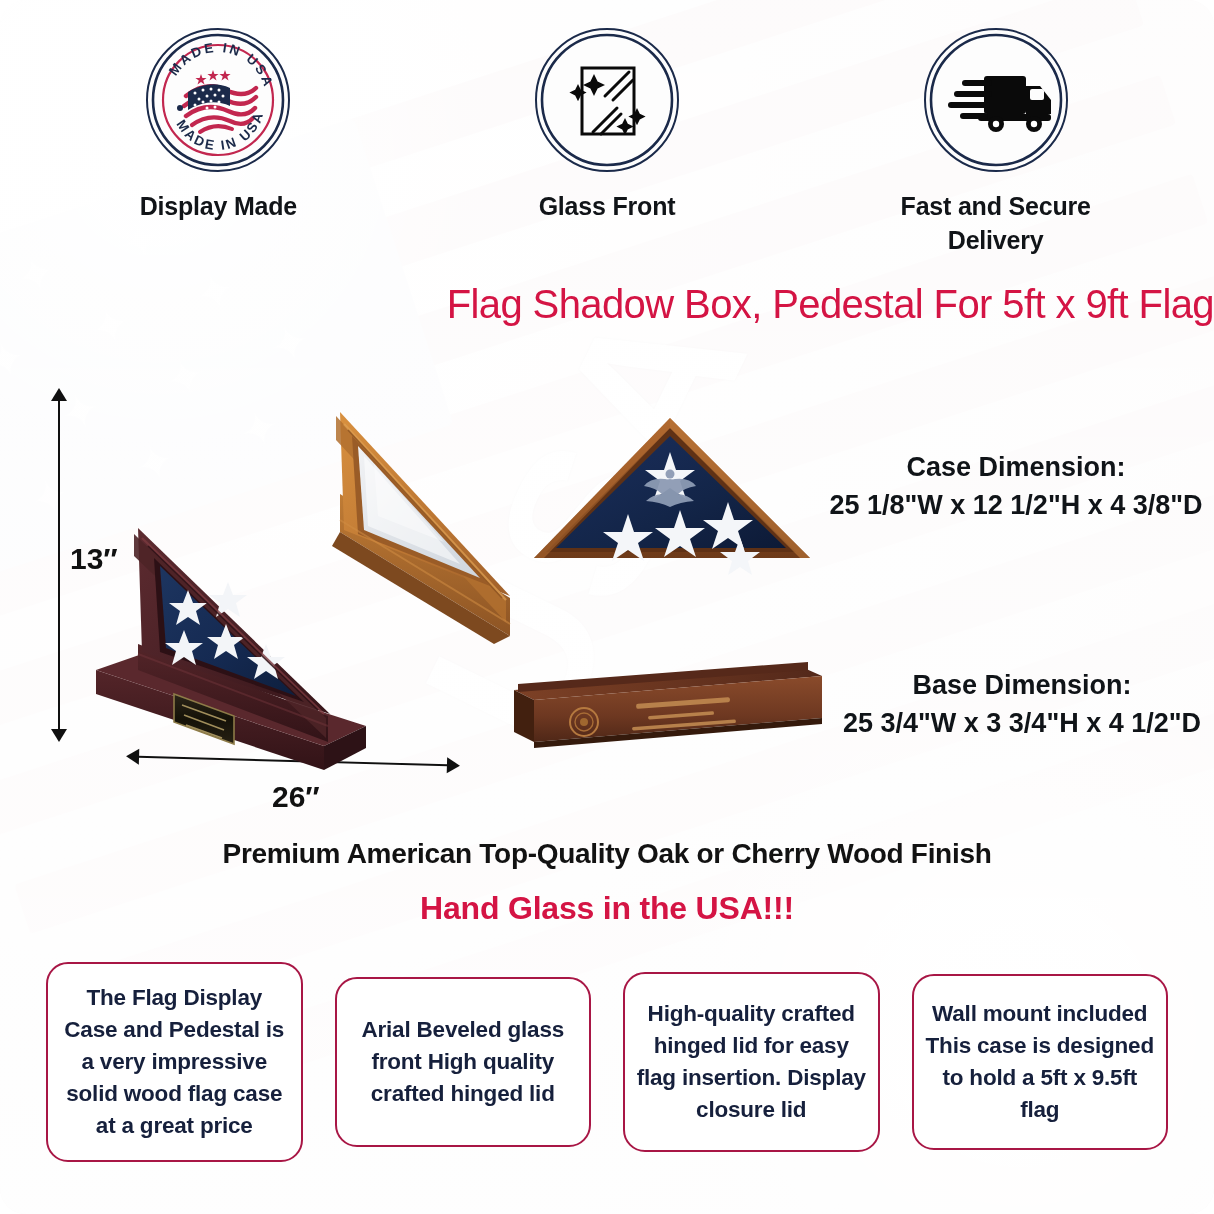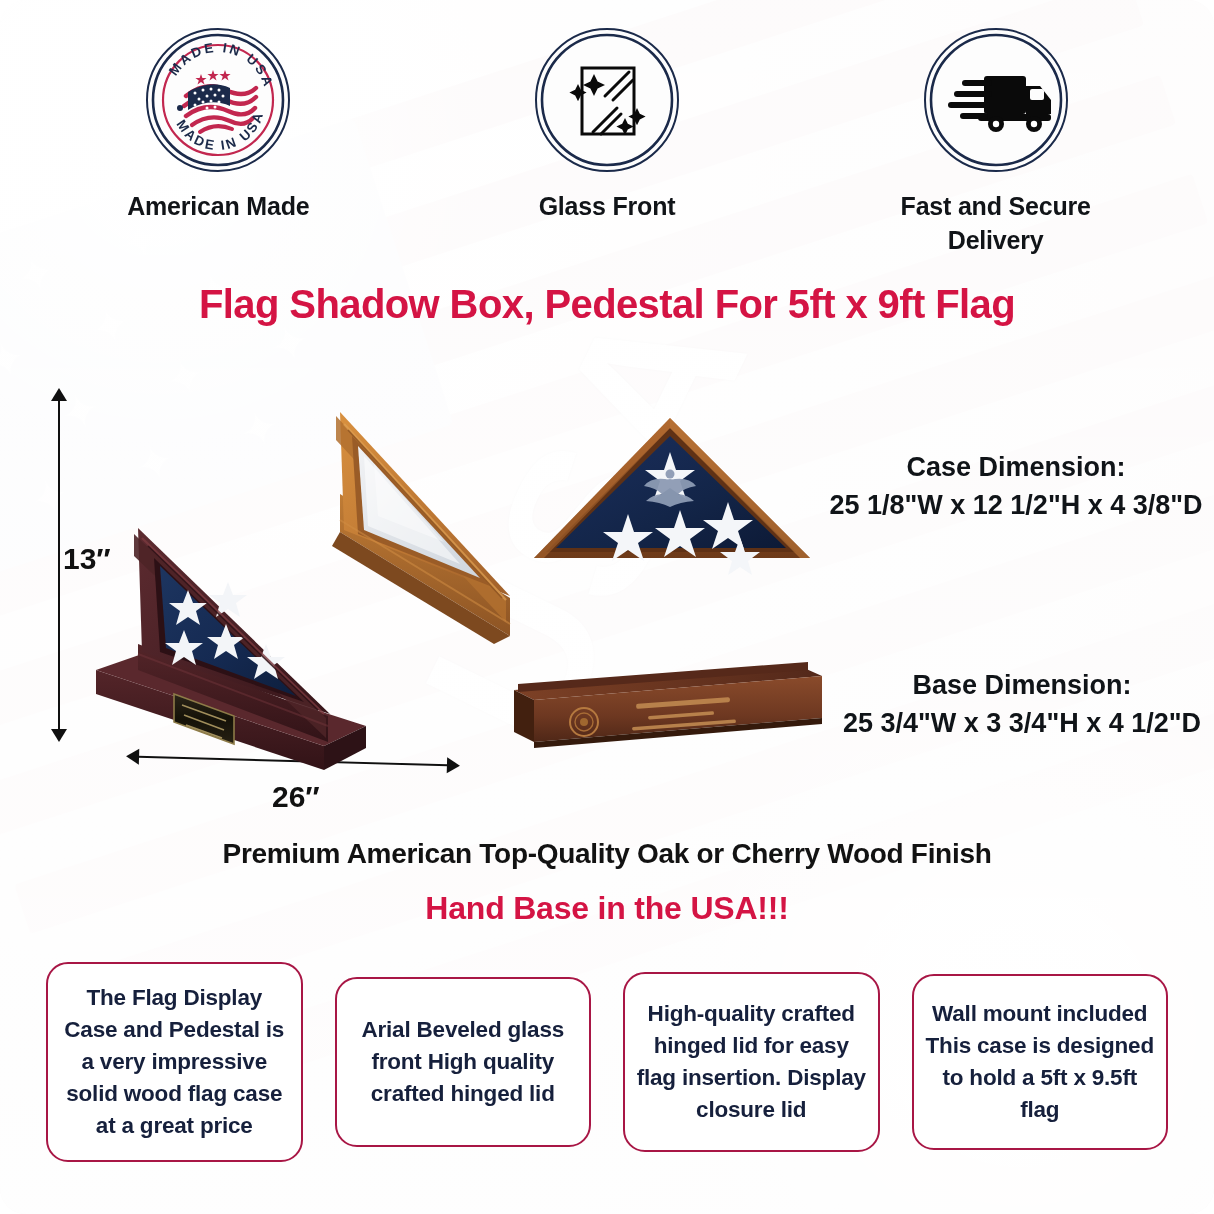--- a/index.html
+++ b/index.html
@@ -78,39 +78,39 @@
   }
   .badge-label{
     margin-top:18px;
     font-size:25px;font-weight:bold;color:#111418;
     text-align:center;line-height:1.34;letter-spacing:-.2px;
   }
 
   
   .main-title{
     position:absolute;top:282px;left:0;width:100%;
-    text-align:center;
-    font-size:40px;font-weight:bold;
+    text-align:right;
+    font-size:40px;font-weight:normal;
     color:#d41444;
     letter-spacing:-.6px;
   }
 
   
   .stage{position:absolute;top:382px;left:0;width:100%;height:430px;}
 
   
   .dim-v{position:absolute;left:58px;top:18px;height:330px;width:2px;background:#101010;}
   .dim-v:before,.dim-v:after{
     content:"";position:absolute;left:-7px;width:0;height:0;
     border-left:8px solid transparent;border-right:8px solid transparent;
   }
   .dim-v:before{top:-12px;border-bottom:13px solid #101010;}
   .dim-v:after{bottom:-12px;border-top:13px solid #101010;}
   .dim-v-label{
-    position:absolute;left:63px;top:160px;
+    position:absolute;left:70px;top:160px;
     font-size:30px;font-weight:bold;color:#111;
   }
   .dim-h{
     position:absolute;left:138px;top:378px;width:310px;height:2px;background:#101010;
     transform:rotate(1.6deg);
   }
   .dim-h:before,.dim-h:after{
     content:"";position:absolute;top:-7px;width:0;height:0;
     border-top:8px solid transparent;border-bottom:8px solid transparent;
   }
@@ -251,21 +251,21 @@
               <path id="arcBot" d="M 24 74 A 46 46 0 0 0 116 74"></path>
             </defs>
             <text font-family="Liberation Sans, sans-serif" font-size="13.5" font-weight="bold" fill="#1b2a4a" letter-spacing="2.4">
               <textPath href="#arcTop" startOffset="16%">MADE IN USA</textPath>
             </text>
             <text font-family="Liberation Sans, sans-serif" font-size="13.5" font-weight="bold" fill="#1b2a4a" letter-spacing="2.4">
               <textPath href="#arcBot" startOffset="14%">MADE IN USA</textPath>
             </text>
           </svg>
         </div>
-        <div class="badge-label">American Made</div>
+        <div class="badge-label">Display Made</div>
       </div>
 
       <div class="badge">
         <div class="badge-circle">
           <svg viewBox="0 0 140 140" width="140" height="140" aria-hidden="true">
             <circle cx="70" cy="70" r="65" fill="#fdfdfd" stroke="#1b2a4a" stroke-width="2.6"></circle>
             <rect x="45" y="38" width="52" height="66" fill="none" stroke="#0a0a0a" stroke-width="3"></rect>
             <g stroke="#0a0a0a" stroke-width="3" stroke-linecap="round">
               <line x1="68" y1="66" x2="92" y2="42"></line>
               <line x1="76" y1="70" x2="96" y2="50"></line>
@@ -486,21 +486,21 @@
         <span class="dim-head">Case Dimension:</span>
         <span class="dim-val">25 1/8"W x 12 1/2"H x 4 3/8"D</span>
       </div>
       <div class="dim-block" id="base-dim">
         <span class="dim-head">Base Dimension:</span>
         <span class="dim-val">25 3/4"W x 3 3/4"H x 4 1/2"D</span>
       </div>
     </div>
 
     <div class="sub-line" id="premium-line">Premium American Top-Quality Oak or Cherry Wood Finish</div>
-    <div class="sub-line" id="handmade-line">Hand Base in the USA!!!</div>
+    <div class="sub-line" id="handmade-line">Hand Glass in the USA!!!</div>
 
     <div class="cards">
       <div class="card" id="card-0">The Flag Display Case and Pedestal is a very impressive solid wood flag case at a great price</div>
       <div class="card" id="card-1">Arial Beveled glass front High quality crafted hinged lid</div>
       <div class="card" id="card-2">High-quality crafted hinged lid for easy flag insertion. Display closure lid</div>
       <div class="card" id="card-3">Wall mount included This case is designed to hold a 5ft x 9.5ft flag</div>
     </div>
 
   </div>
 </div>

